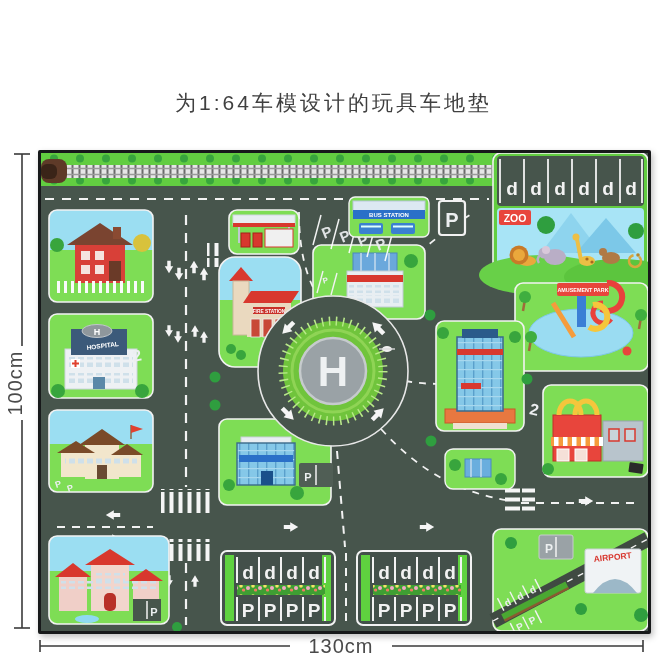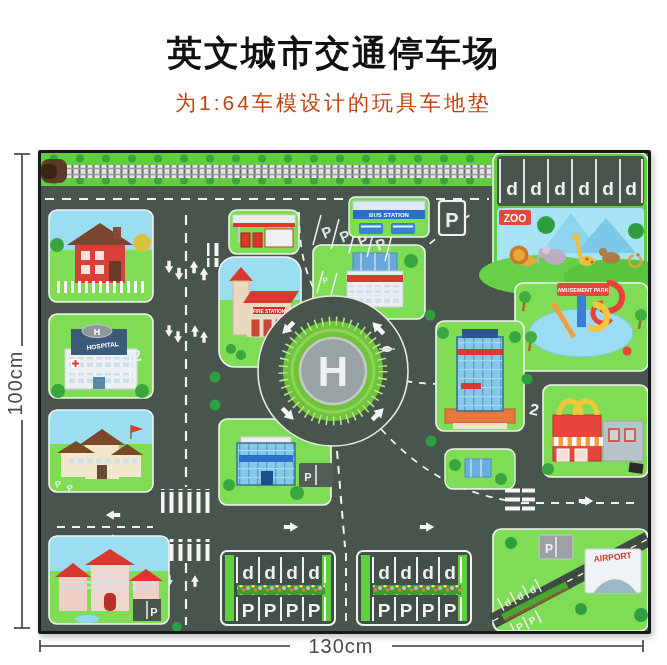--- a/index.html
+++ b/index.html
@@ -1,39 +1,38 @@
 <!DOCTYPE html>
 <html><head>
 <meta charset="utf-8">
 <style>
   html,body{margin:0;padding:0;background:#ffffff;}
   .stage{position:relative;width:667px;height:665px;background:#ffffff;overflow:hidden;
          font-family:"Liberation Sans","DejaVu Sans",sans-serif;}
   .title{position:absolute;top:30px;left:0;width:100%;text-align:center;
          font-size:35px;font-weight:900;color:#111;letter-spacing:2px;}
   .subtitle{position:absolute;top:89px;left:0;width:100%;text-align:center;
-         font-size:21px;font-weight:400;color:#c2410c;letter-spacing:3px;}
+         font-size:21px;font-weight:400;color:#404040;letter-spacing:3px;}
   .mat{position:absolute;left:38px;top:150px;width:607px;height:478px;
        border:3px solid #17191a;border-radius:2px;box-sizing:content-box;
        box-shadow:2px 3px 6px rgba(0,0,0,.25);background:#47554c;}
   .dim-left,.dim-bottom{position:absolute;}
   .dim-left{left:8px;top:150px;}
   .dim-bottom{left:38px;top:633px;}
   svg text{font-family:"Liberation Sans","DejaVu Sans",sans-serif;}
   .dimtxt{fill:#4a4a4a;font-size:20px;letter-spacing:1px;}
   .lot-letter{fill:#f2f2f2;font-weight:bold;font-size:19px;text-anchor:middle;}
   .road-letter{fill:#eceff0;font-weight:bold;text-anchor:middle;}
   .sign-txt{fill:#ffffff;font-weight:bold;text-anchor:middle;}
 </style>
 </head>
 <body>
 
 <div class="stage">
 
-  <div class="title">英文城市交通停车场</div>
   <div class="subtitle">为1:64车模设计的玩具车地垫</div>
 
   <svg class="dim-left" width="28" height="482">
     <g stroke="#3a3a3a" stroke-width="1.6">
       <line x1="6" y1="4" x2="22" y2="4"></line>
       <line x1="14" y1="4" x2="14" y2="196"></line>
       <line x1="14" y1="270" x2="14" y2="478"></line>
       <line x1="6" y1="478" x2="22" y2="478"></line>
     </g>
     <text class="dimtxt" x="14" y="233" text-anchor="middle" transform="rotate(-90 14 233)">100cm</text>

